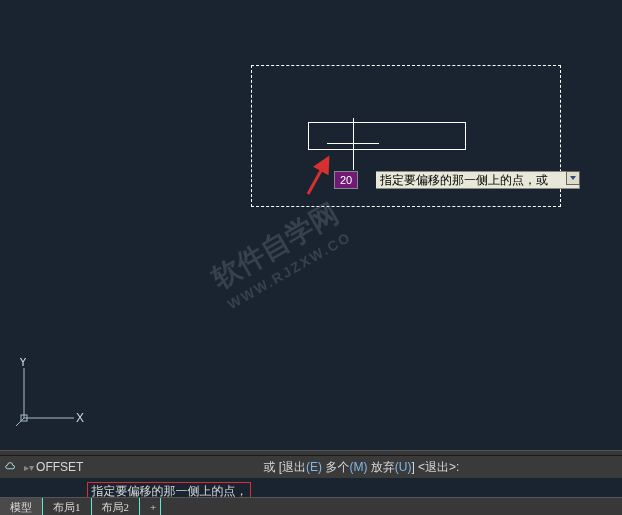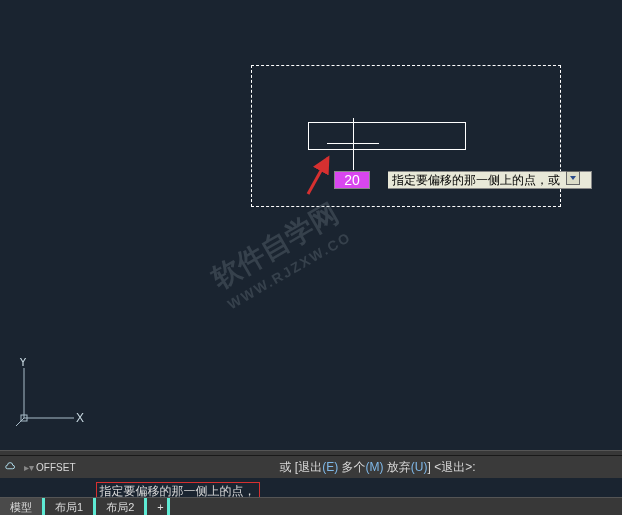--- a/index.html
+++ b/index.html
@@ -59,28 +59,28 @@
 }
 .dynamic-input {
   position: absolute;
   left: 334px;
   top: 171px;
   display: flex;
   align-items: center;
   height: 18px;
 }
 .dyn-value {
-  background: #d946ef;
+  background: #701a75;
   color: #ffffff;
-  width: 36px;
+  width: 24px;
   height: 18px;
   display: inline-flex;
   align-items: center;
   justify-content: center;
-  font-size: 14px;
+  font-size: 11px;
   border: 1px solid #888;
 }
 .dyn-tooltip {
   background: #e8e8d8;
   color: #000;
   height: 18px;
   padding: 0 4px;
   display: inline-flex;
   align-items: center;
   font-size: 12px;
@@ -174,34 +174,34 @@
   height: 14px;
   margin-right: 4px;
 }
 .chevron {
   color: #888;
   margin: 0 2px;
   font-size: 10px;
 }
 .cmd-name {
   color: #d8d8d8;
-  font-size: 10px;
-  margin-right: 20px;
+  font-size: 12px;
+  margin-right: 4px;
 }
 .cmd-highlight {
   border: 1.5px solid #d63030;
   padding: 0 3px;
   color: #d8d8d8;
   display: inline-block;
   line-height: 16px;
   margin-top: 48px;
 }
 .cmd-rest {
   color: #d8d8d8;
-  margin-left: 20px;
+  margin-left: 12px;
 }
 .opt-e { color: #7fb8e8; }
 .opt-m { color: #7fb8e8; }
 .opt-u { color: #7fb8e8; }
 .status-bar {
   position: absolute;
   left: 0;
   bottom: 0;
   width: 622px;
   height: 18px;
@@ -209,23 +209,24 @@
   display: flex;
   align-items: center;
   border-top: 1px solid #555;
 }
 .tab {
   padding: 0 10px;
   height: 18px;
   line-height: 18px;
   color: #dcdcdc;
   font-size: 11px;
-  border-right: 3px solid #5eead4;
-  display: flex;
-  align-items: center;
+  border-right: 1px solid #5eead4;
+  display: flex;
+  align-items: center;
+  font-family: Liberation Serif, serif;
 }
 .tab.active {
   background: #4a4a4a;
 }
 .plus-tab {
   width: 20px;
   text-align: center;
   color: #dcdcdc;
 }
 </style>

